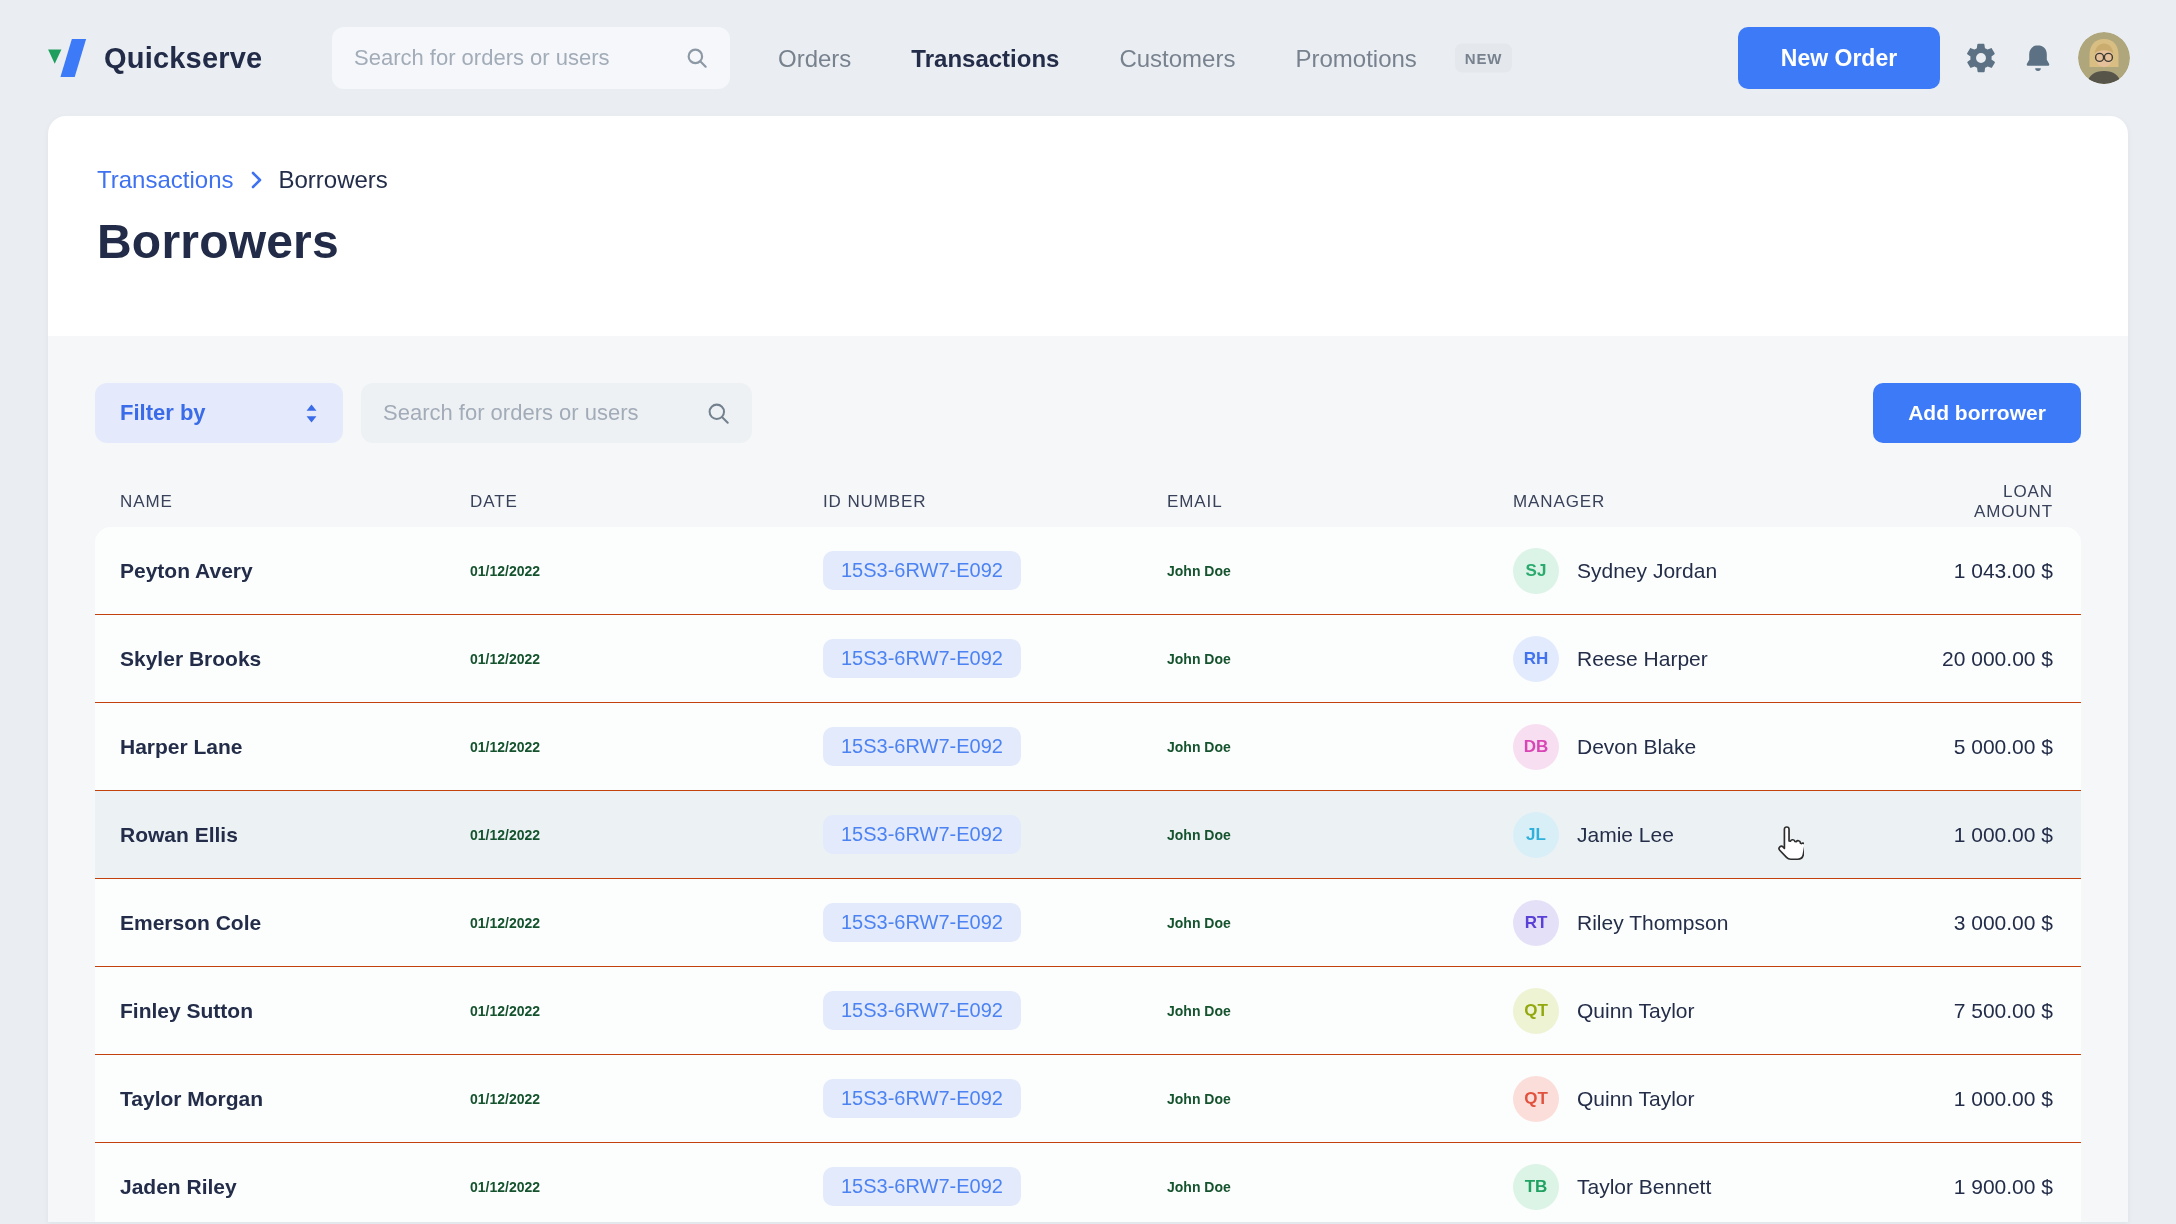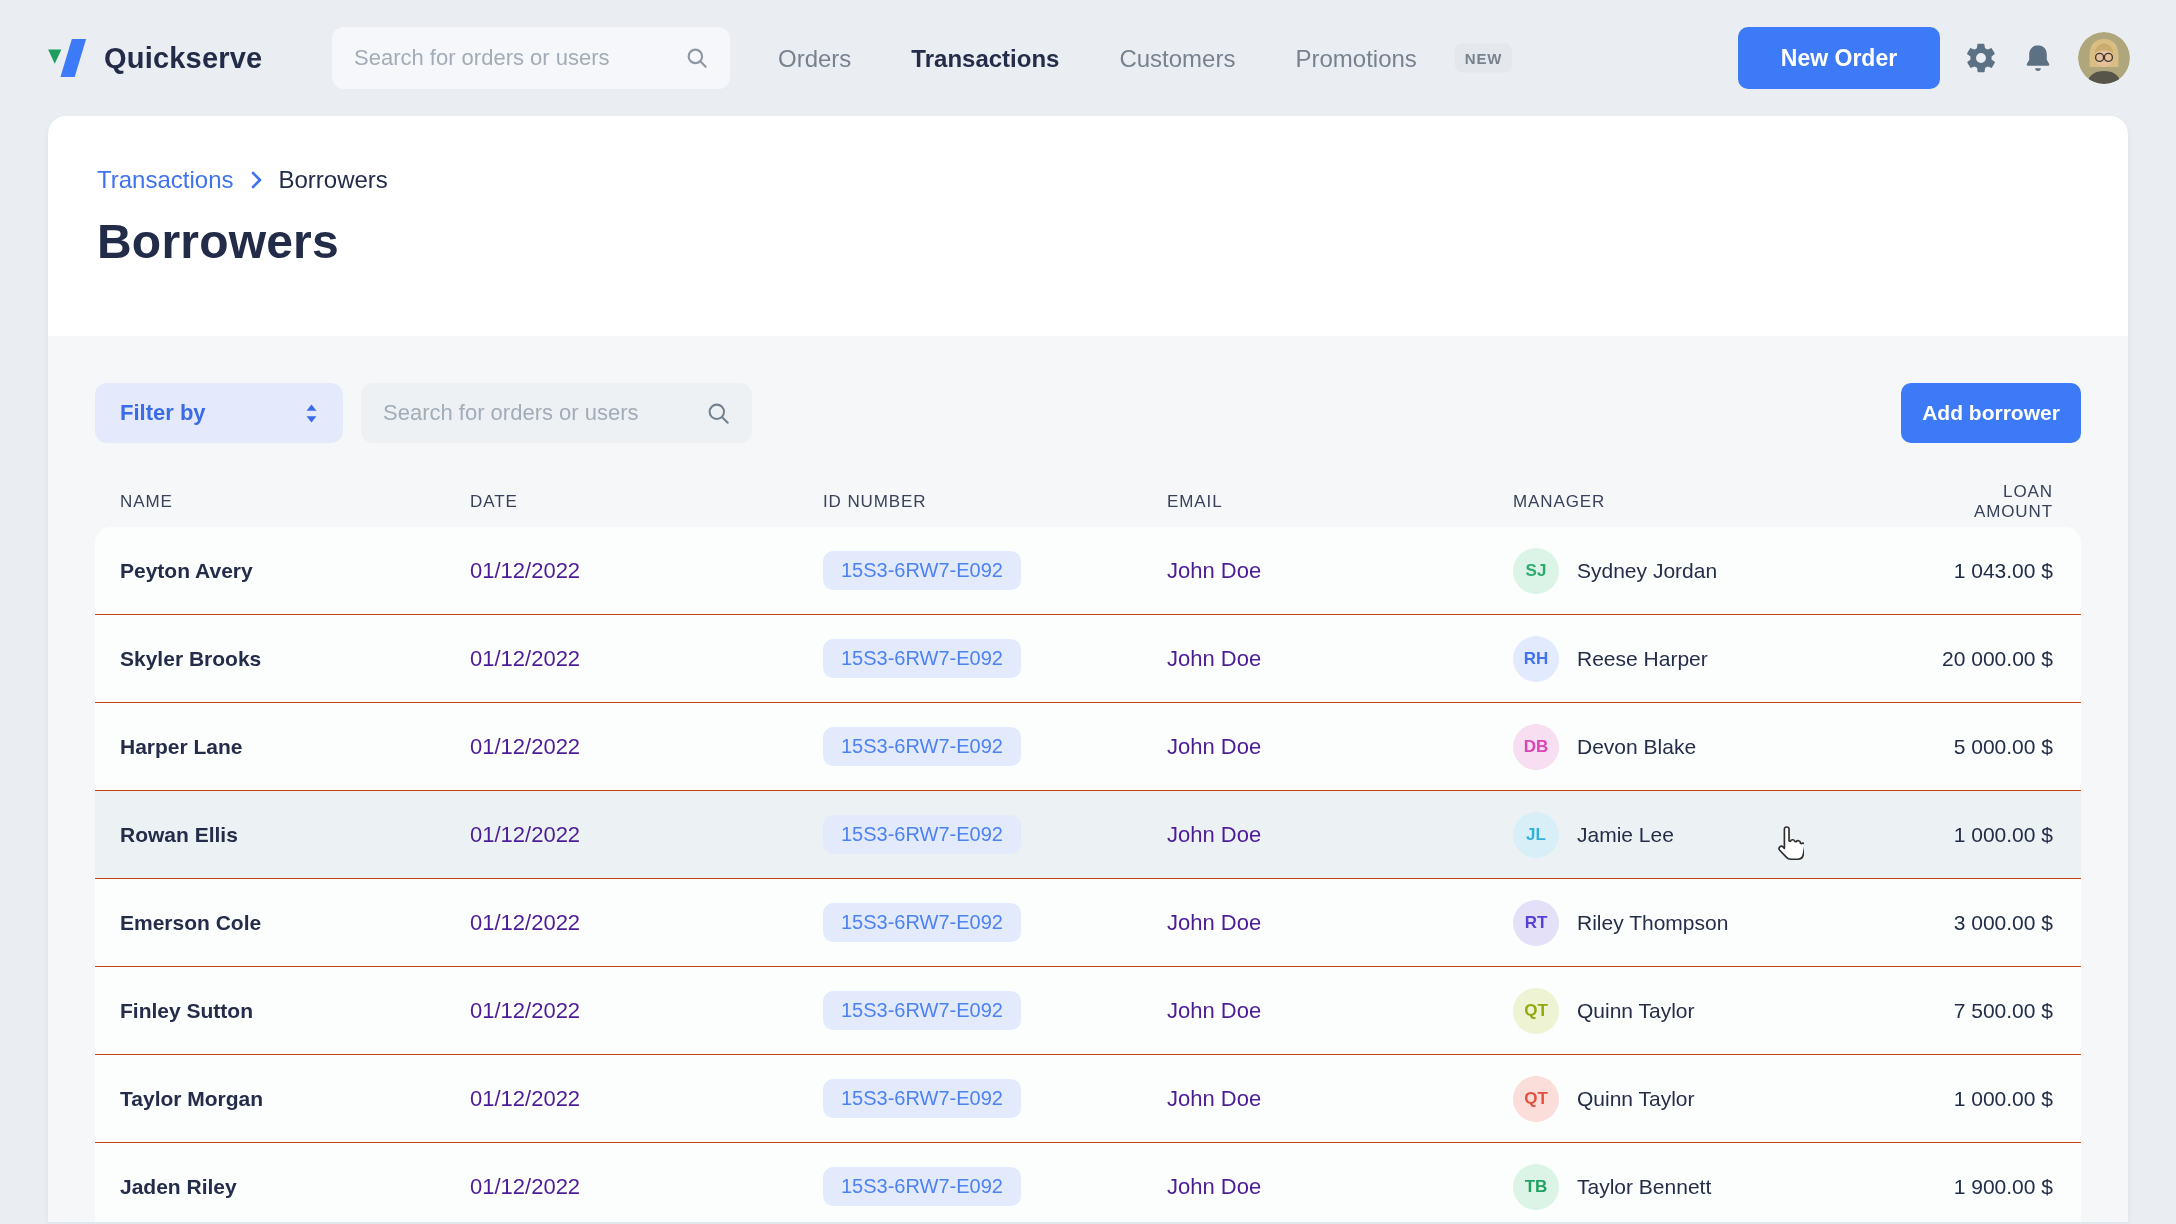--- a/index.html
+++ b/index.html
@@ -48,33 +48,33 @@
   .section { flex:1; background:#F5F7F8; padding:0 47px; }
 
   
   .toolbar { margin-top:47px; height:60px; display:flex; align-items:center; }
   .filter-chip { width:248px; height:60px; border-radius:12px; background:#E4EAFB;
     display:flex; align-items:center; justify-content:space-between; padding:0 25px;
     border:none; cursor:pointer; font-family:inherit; }
   .filter-chip span { color:#3A6BE8; font-size:22px; font-weight:700; }
   .toolbar-search { margin-left:18px; width:391px; height:60px; border-radius:12px;
     background:#EEF1F4; display:flex; align-items:center; padding:0 20px; }
-  .add-borrower { margin-left:auto; width:180px; height:60px; font-size:21px; }
+  .add-borrower { margin-left:auto; width:208px; height:60px; font-size:21px; }
 
   
   .grid-cols { display:grid; grid-template-columns:350px 353px 344px 346px 420px 1fr;
     padding:0 28px 0 25px; align-items:center; }
   .cols-header { margin-top:39px; height:22px; font-size:17px; letter-spacing:.9px;
     color:#39425A; }
   .cols-header .col:last-child { text-align:right; }
   .table { margin-top:23px; background:#FAFBFC; border-radius:16px 16px 0 0; overflow:hidden; }
   .trow { height:88px; border-bottom:1px solid #c2410c; background:#FCFDFD; cursor:pointer; }
   .trow.hl { background:#ECF1F4; }
   .cell-name { font-size:21px; font-weight:700; color:#232D49; }
-  .cell-date, .cell-email { font-size:22px; color:#4c1d95; }
+  .cell-date, .cell-email { font-size:14px; color:#14532d;font-weight:bold; }
   .id-chip { display:inline-block; padding:8px 18px; border-radius:10px; background:#E2EAFC;
     color:#4C82F2; font-size:20px; cursor:pointer; }
   .cell-manager { display:flex; align-items:center; gap:18px; }
   .mgr-avatar { width:46px; height:46px; border-radius:50%; flex:none;
     display:flex; align-items:center; justify-content:center; font-size:17px; font-weight:700; }
   .mgr-name { font-size:21px; color:#242E49; }
   .cell-amount { text-align:right; font-size:21px; color:#232D49; }
 
   
   .mouse-cursor { position:absolute; left:1772px; top:826px; z-index:20; pointer-events:none; }

